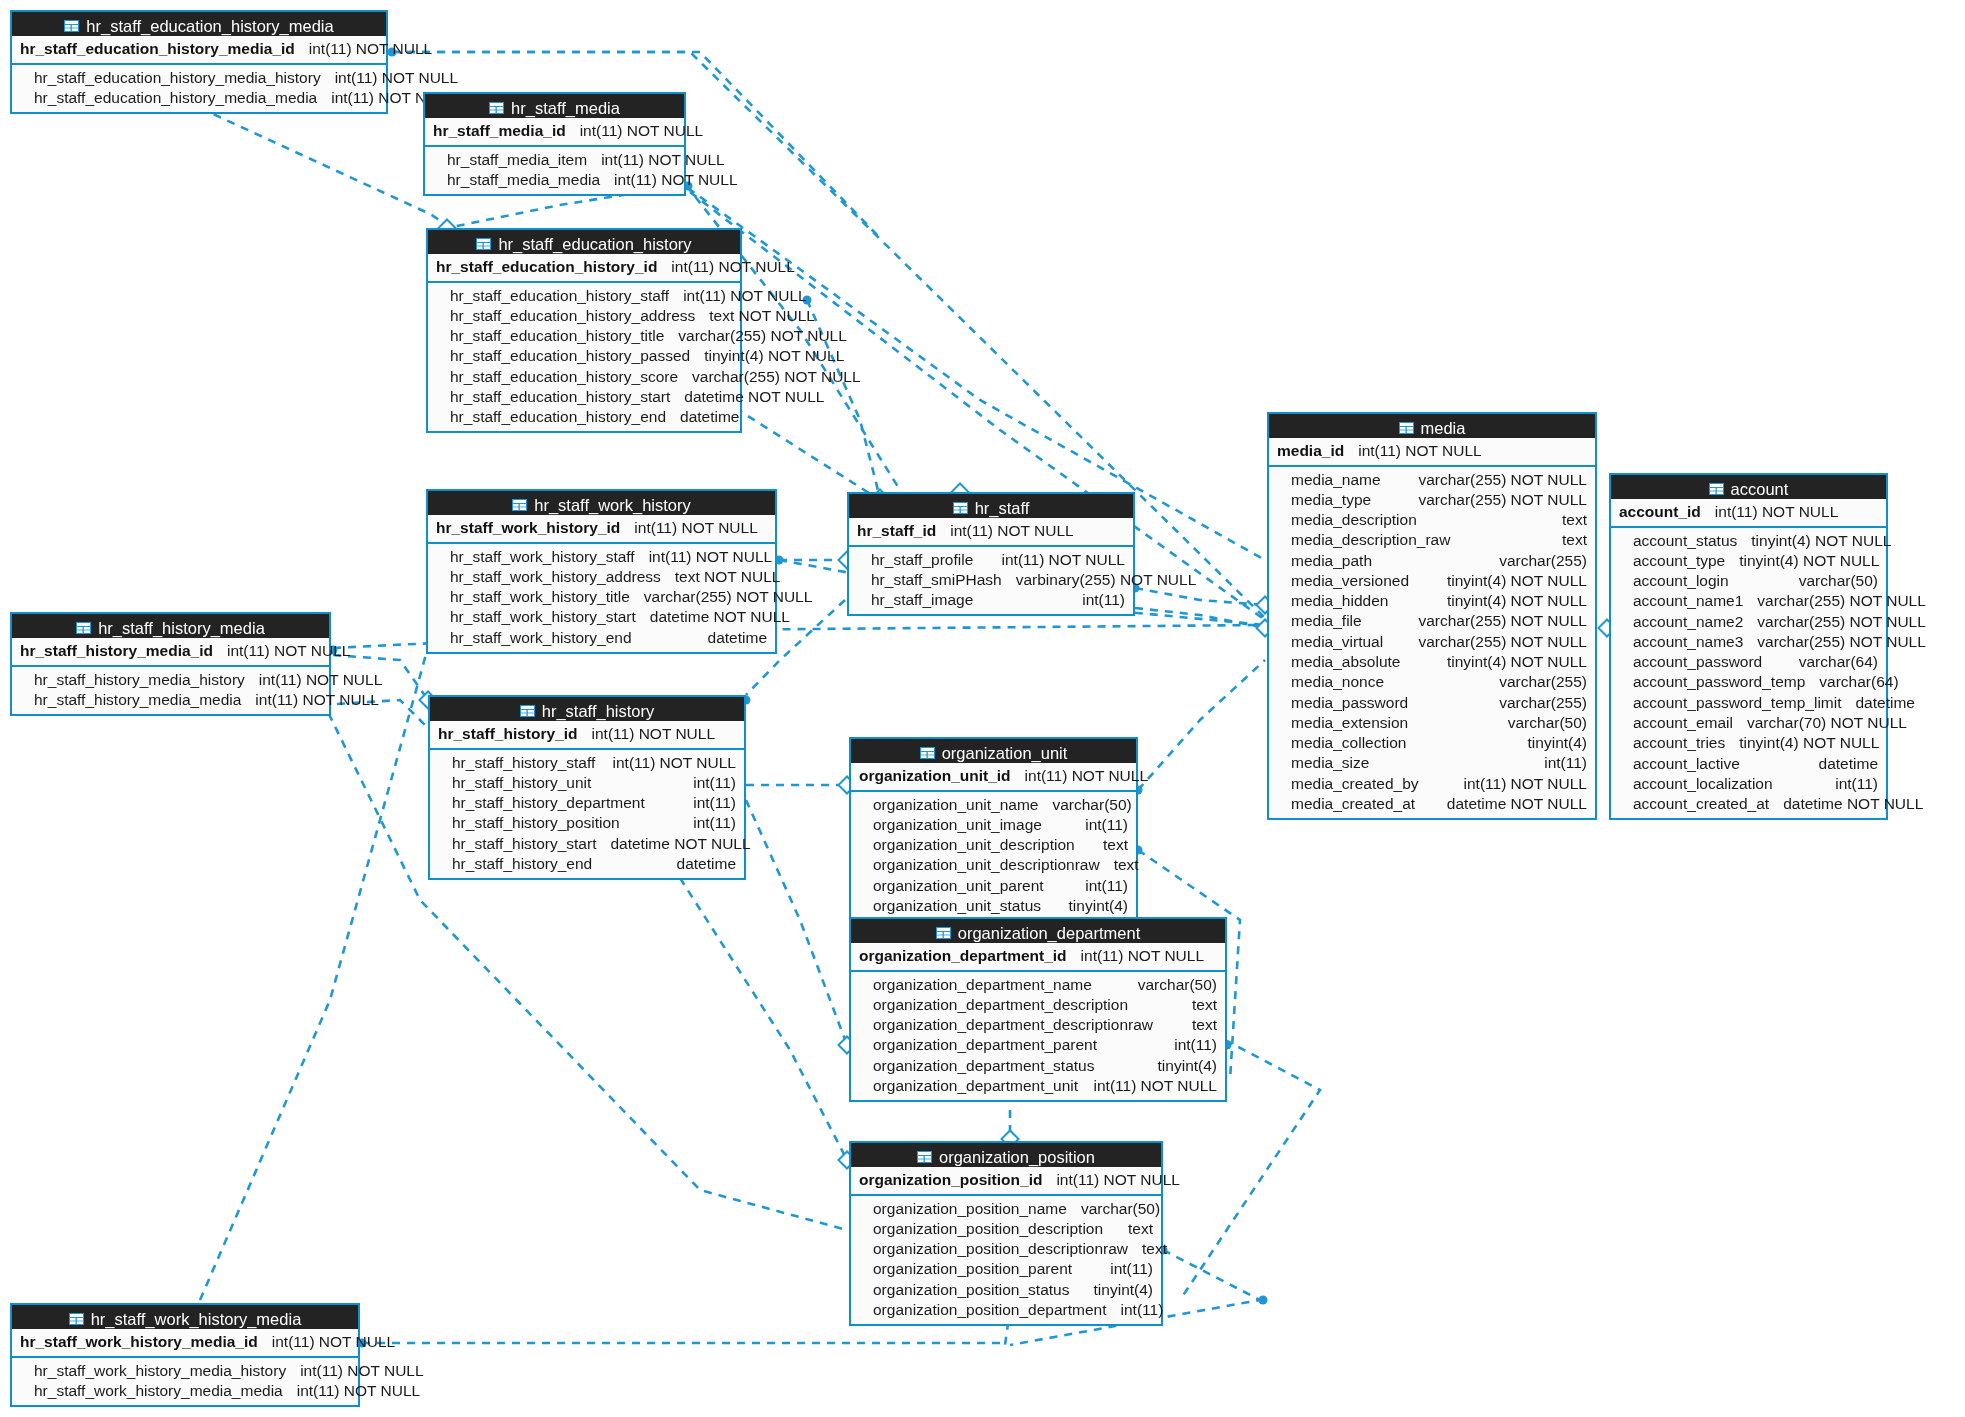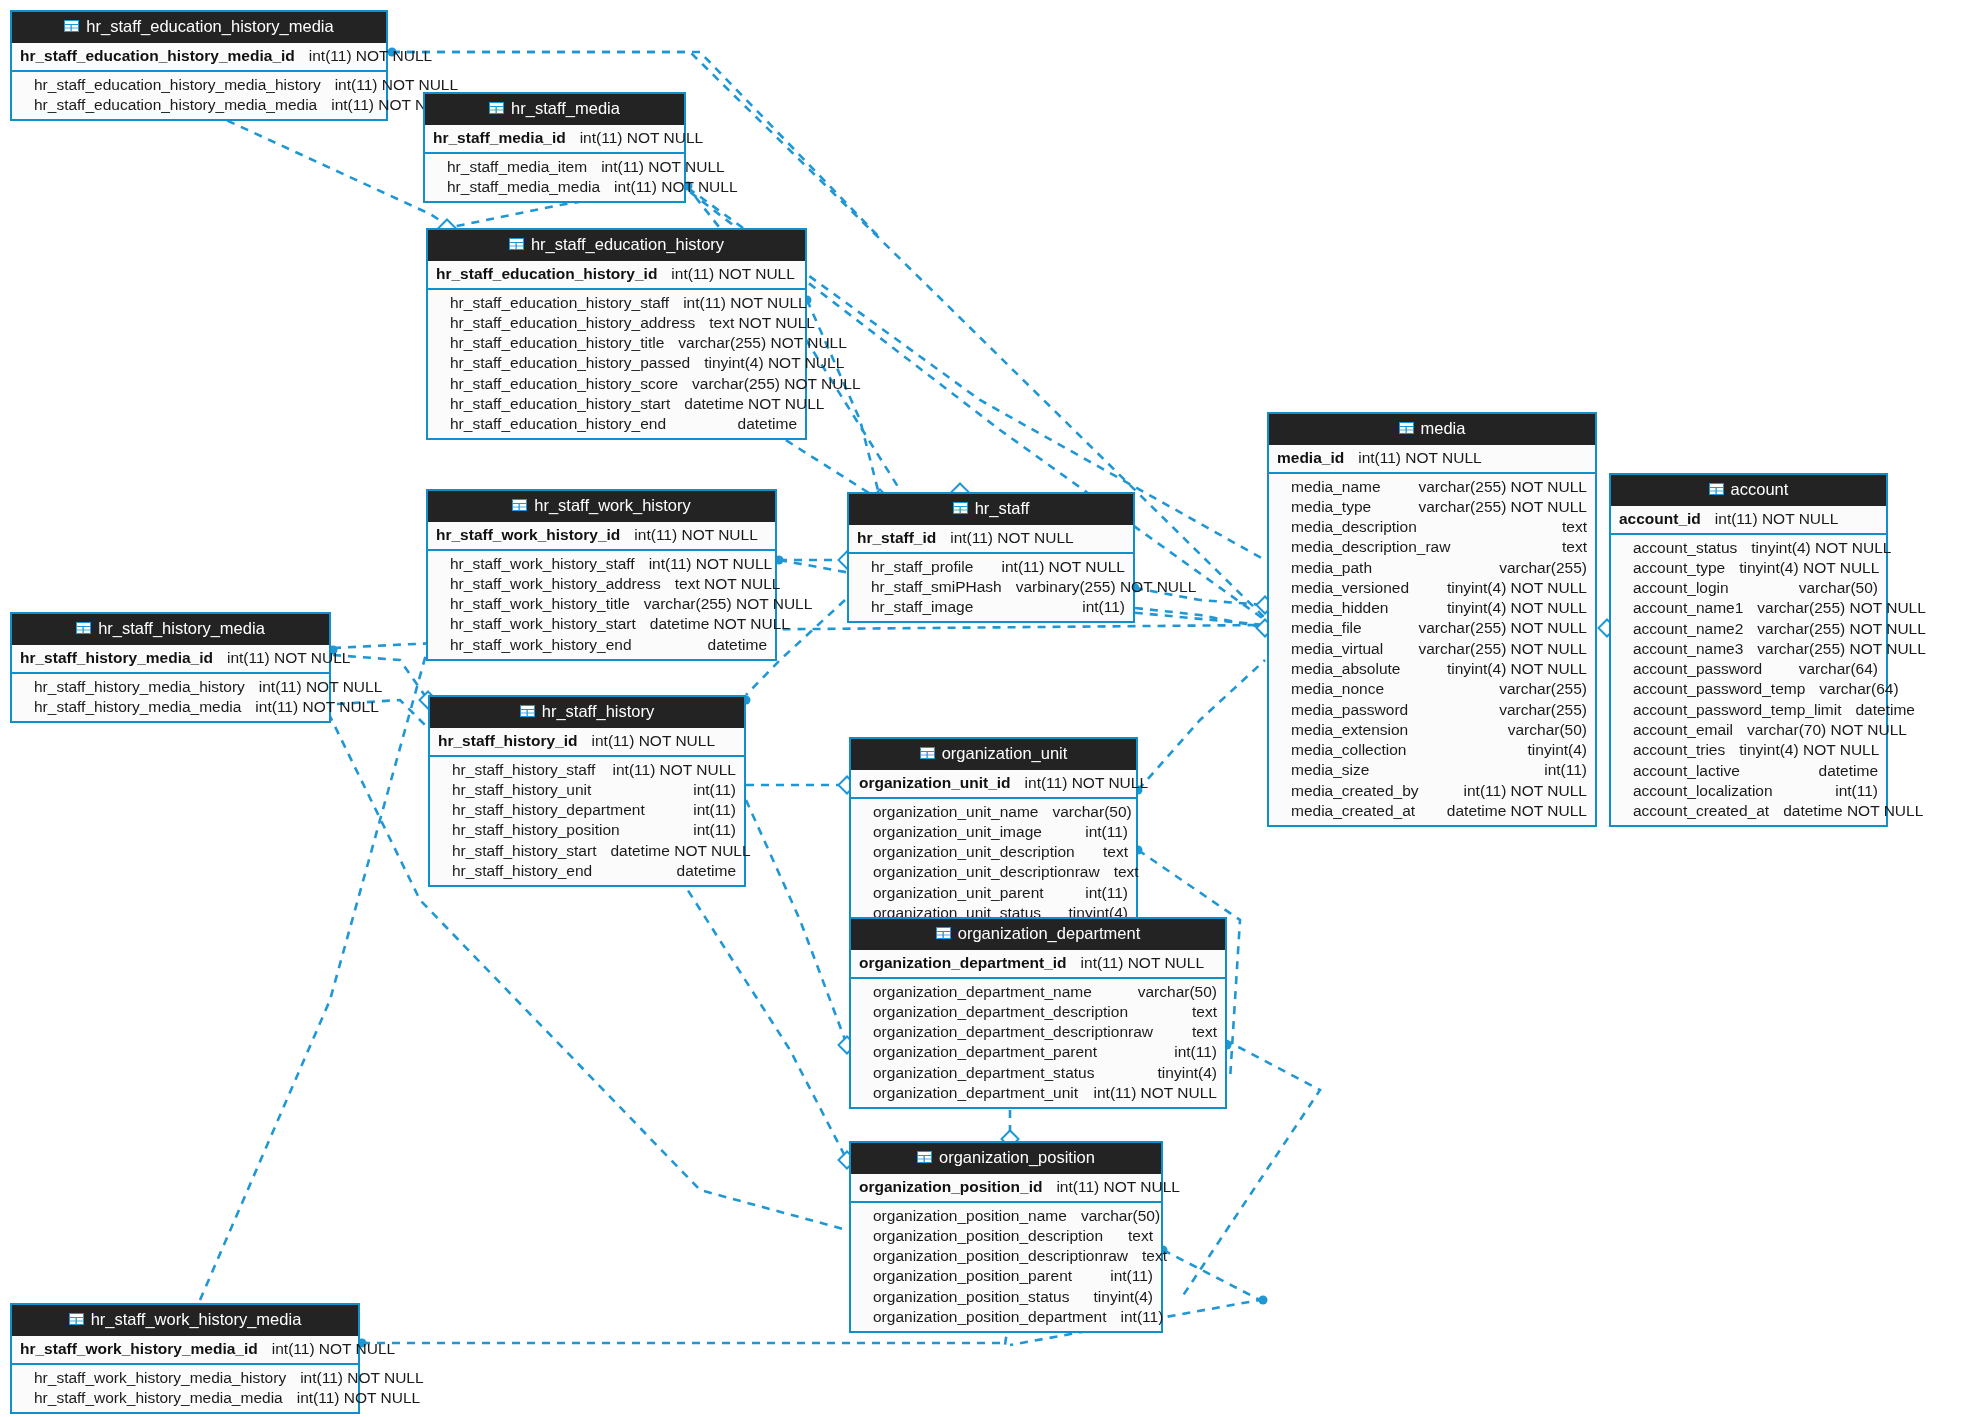--- a/index.html
+++ b/index.html
@@ -32,21 +32,21 @@
     box-sizing: border-box;
     border: 2px solid #0f8fcc;
     background: #fbfbfb;
     box-shadow: 0 0 0 0 rgba(0,0,0,0);
   }
   .tbl-head {
     background: #232323;
     color: #ffffff;
     font-size: 16.5px;
     line-height: 1;
-    padding: 6px 8px 8px 8px;
+    padding: 6px 8px 1px 8px;
     text-align: center;
     white-space: nowrap;
     display: flex;
     align-items: center;
     justify-content: center;
     gap: 7px;
   }
   .tbl-icon {
     display: inline-block;
     width: 15px;
@@ -239,21 +239,21 @@
           <div class="col-row">
             <span class="cname">hr_staff_media_item</span>
             <span class="ctype">int(11) NOT NULL</span>
           </div>
           <div class="col-row">
             <span class="cname">hr_staff_media_media</span>
             <span class="ctype">int(11) NOT NULL</span>
           </div>
         </div>
       </div>
-      <div class="tbl" style="left: 426px; top: 228px; width: 381px;">
+      <div class="tbl" style="left: 426px; top: 228px; width: 316px;">
         <div class="tbl-head">
           <span class="tbl-icon">
             <svg width="15" height="12" viewBox="0 0 15 12" xmlns="http://www.w3.org/2000/svg">
               <rect x="0" y="0" width="15" height="12" fill="#1f97d4"></rect>
               <rect x="1" y="1" width="13" height="3" fill="#ffffff"></rect>
               <rect x="1" y="5" width="5.5" height="2.6" fill="#ffffff"></rect>
               <rect x="7.8" y="5" width="6.2" height="2.6" fill="#ffffff"></rect>
               <rect x="1" y="8.4" width="5.5" height="2.6" fill="#ffffff"></rect>
               <rect x="7.8" y="8.4" width="6.2" height="2.6" fill="#ffffff"></rect>
             </svg>

